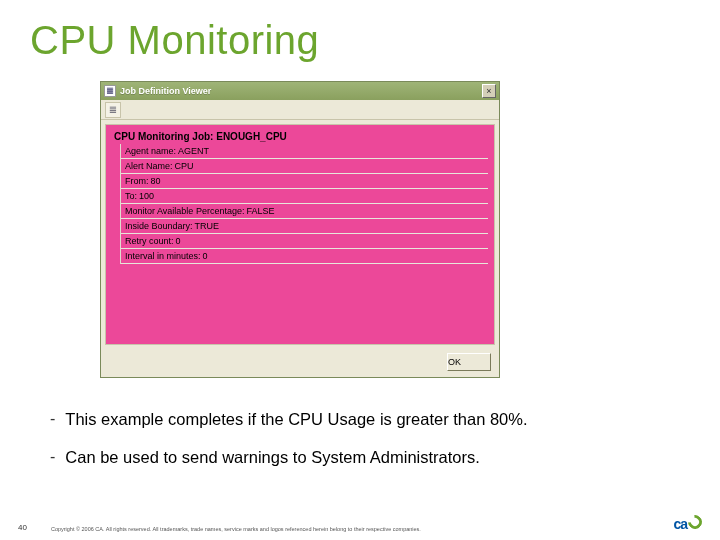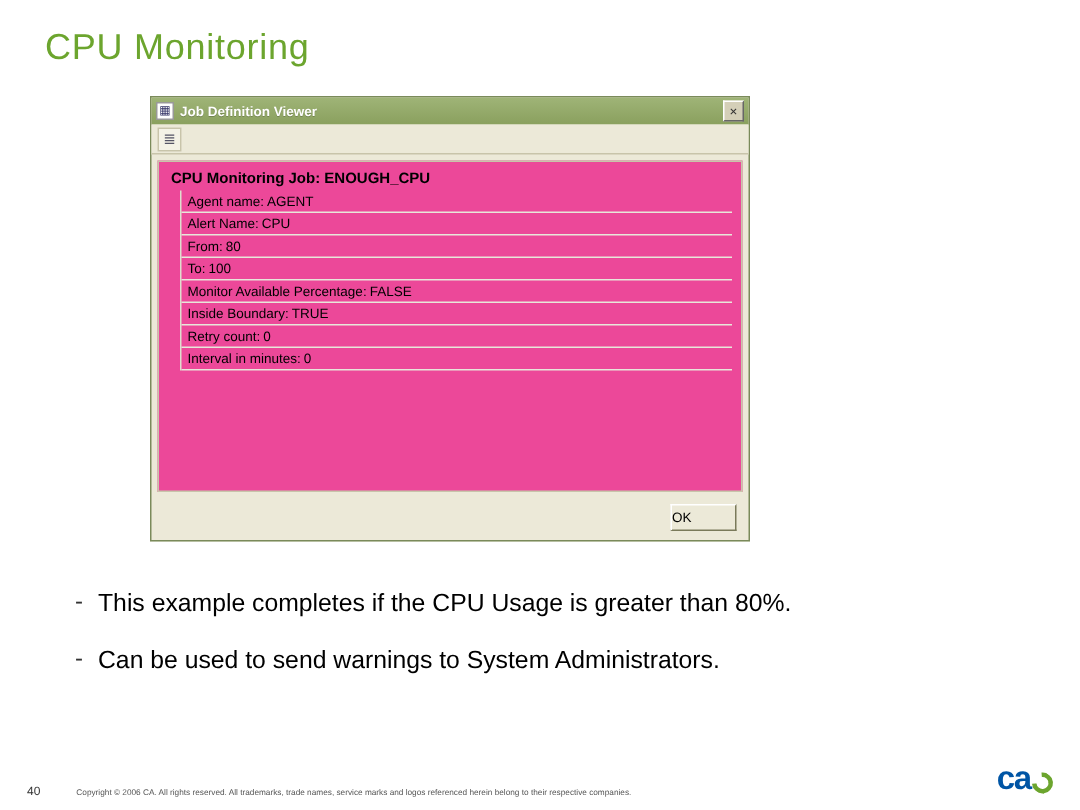--- a/index.html
+++ b/index.html
@@ -9,21 +9,21 @@
     background: #ffffff;
     font-family: Verdana, Arial, sans-serif;
     position: relative;
     overflow: hidden;
   }
   .slide {
     padding: 18px 30px 0 30px;
   }
   .title {
     color: #6ca52e;
-    font-size: 24px;
+    font-size: 40px;
     font-weight: normal;
     letter-spacing: 0.5px;
     margin-bottom: 18px;
     font-family: Verdana, sans-serif;
   }
   .window {
     width: 400px;
     border: 1px solid #7a8a5a;
     background: #ece9d8;
     margin-left: 70px;
@@ -169,21 +169,21 @@
     flex: 1;
     padding-left: 24px;
   }
   .logo {
     display: flex;
     align-items: flex-end;
   }
   .logo .ca {
     font-family: Arial, sans-serif;
     font-weight: bold;
-    font-size: 22px;
+    font-size: 14px;
     color: #0055a5;
     letter-spacing: -1px;
   }
   .logo .swirl {
     width: 14px;
     height: 14px;
     border: 3px solid #6ca52e;
     border-radius: 50%;
     border-left-color: transparent;
     transform: rotate(40deg);

